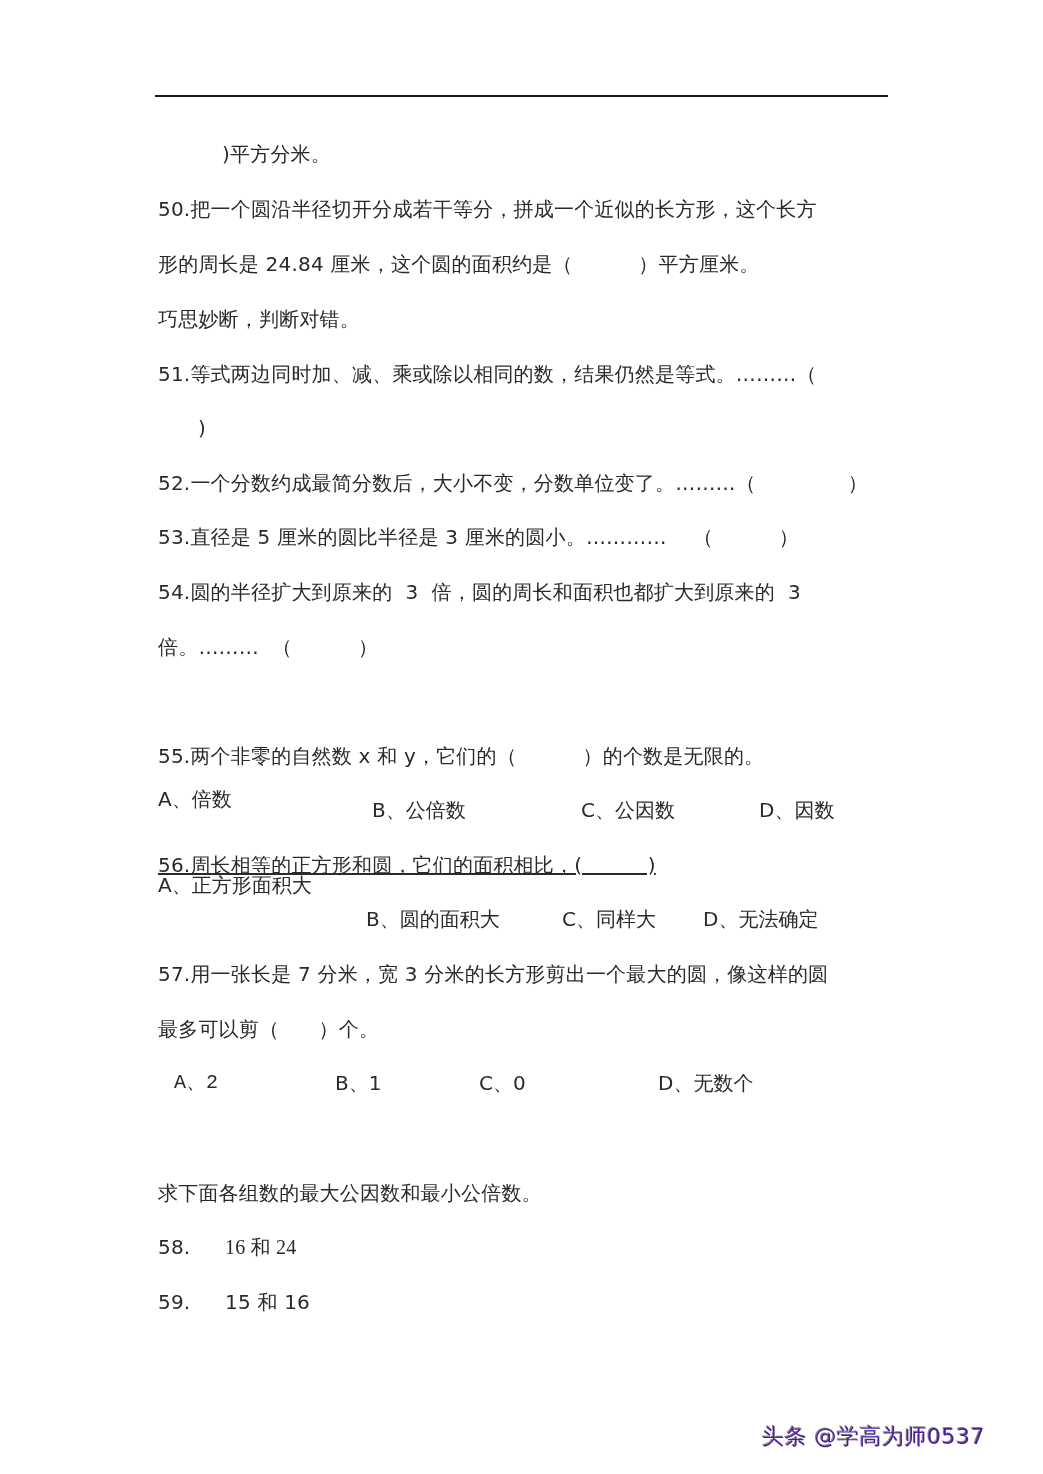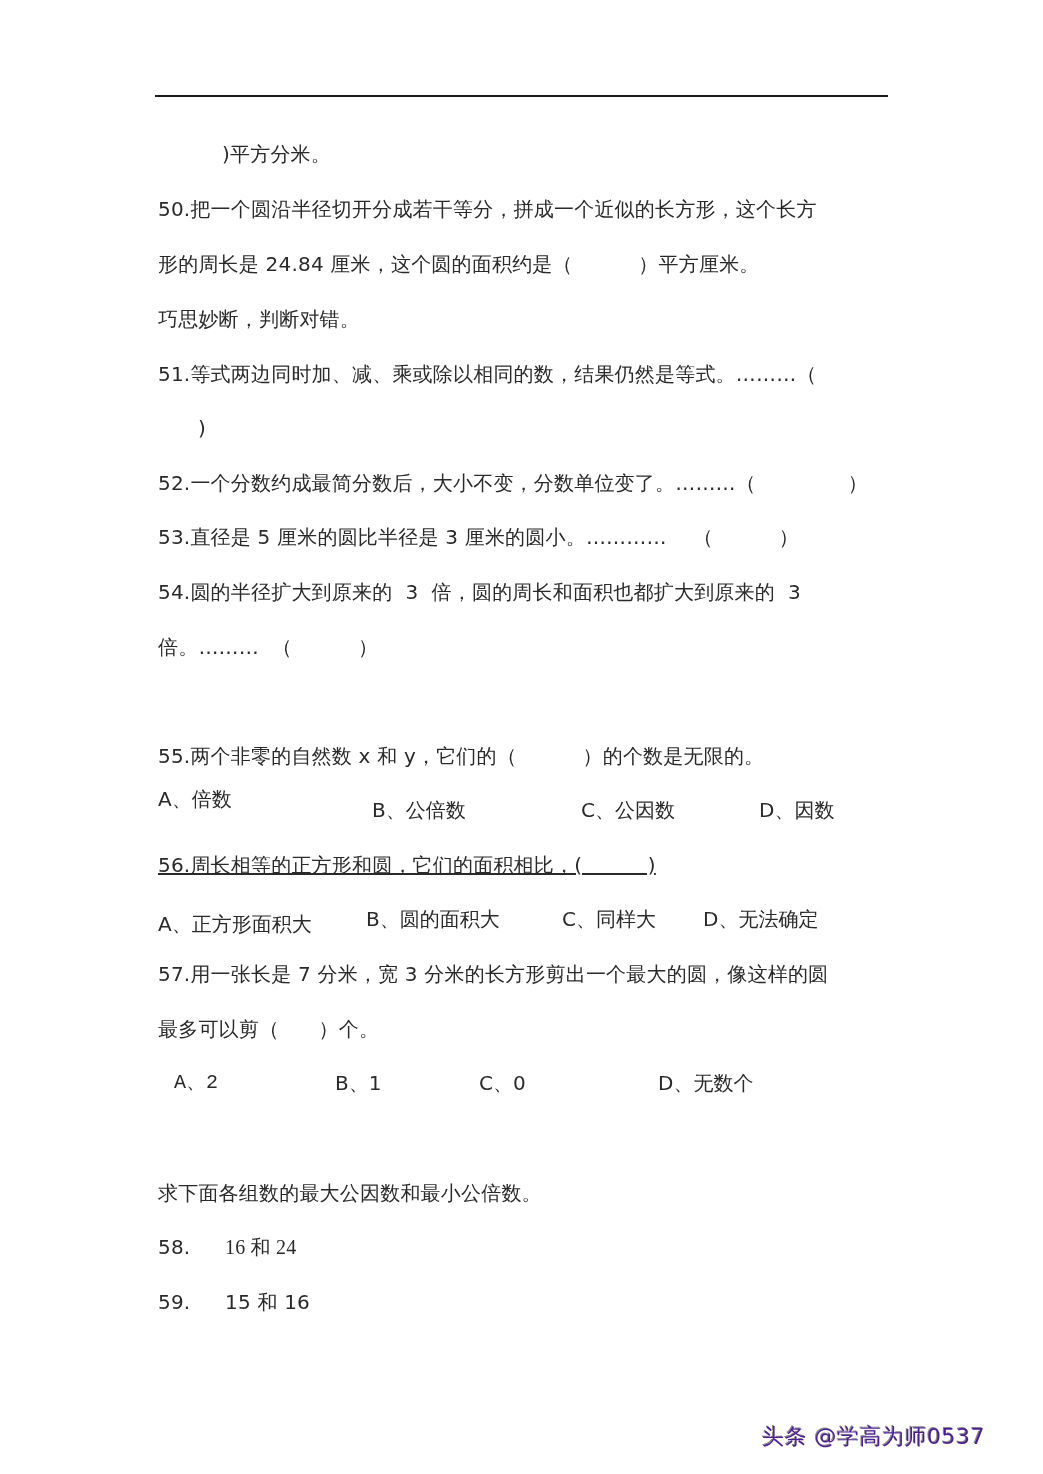--- a/index.html
+++ b/index.html
@@ -31,21 +31,21 @@
 <div class="line" style="left:158px;top:579px;">54.圆的半径扩大到原来的  3  倍，圆的周长和面积也都扩大到原来的  3</div>
 <div class="line" style="left:158px;top:634px;">倍。………  （          ）</div>
 
 <div class="line" style="left:158px;top:743px;">55.两个非零的自然数 x 和 y，它们的（          ）的个数是无限的。</div>
 <div class="opt" style="left:158px;top:786px;">A、倍数</div>
 <div class="opt" style="left:372px;top:797px;">B、公倍数</div>
 <div class="opt" style="left:581px;top:797px;">C、公因数</div>
 <div class="opt" style="left:759px;top:797px;">D、因数</div>
 
 <div class="line" style="left:158px;top:852px;text-decoration:underline;">56.周长相等的正方形和圆，它们的面积相比，(          )</div>
-<div class="opt" style="left:158px;top:911px;">A、正方形面积大</div>
+<div class="opt" style="left:158px;top:872px;">A、正方形面积大</div>
 <div class="opt" style="left:366px;top:906px;">B、圆的面积大</div>
 <div class="opt" style="left:562px;top:906px;">C、同样大</div>
 <div class="opt" style="left:703px;top:906px;">D、无法确定</div>
 
 <div class="line" style="left:158px;top:961px;">57.用一张长是 7 分米，宽 3 分米的长方形剪出一个最大的圆，像这样的圆</div>
 <div class="line" style="left:158px;top:1016px;">最多可以剪（      ）个。</div>
 <div class="opt" style="left:174px;top:1070px;font-family:Liberation Mono, monospace;">A、2</div>
 <div class="opt" style="left:335px;top:1070px;">B、1</div>
 <div class="opt" style="left:479px;top:1070px;">C、0</div>
 <div class="opt" style="left:658px;top:1070px;">D、无数个</div>

